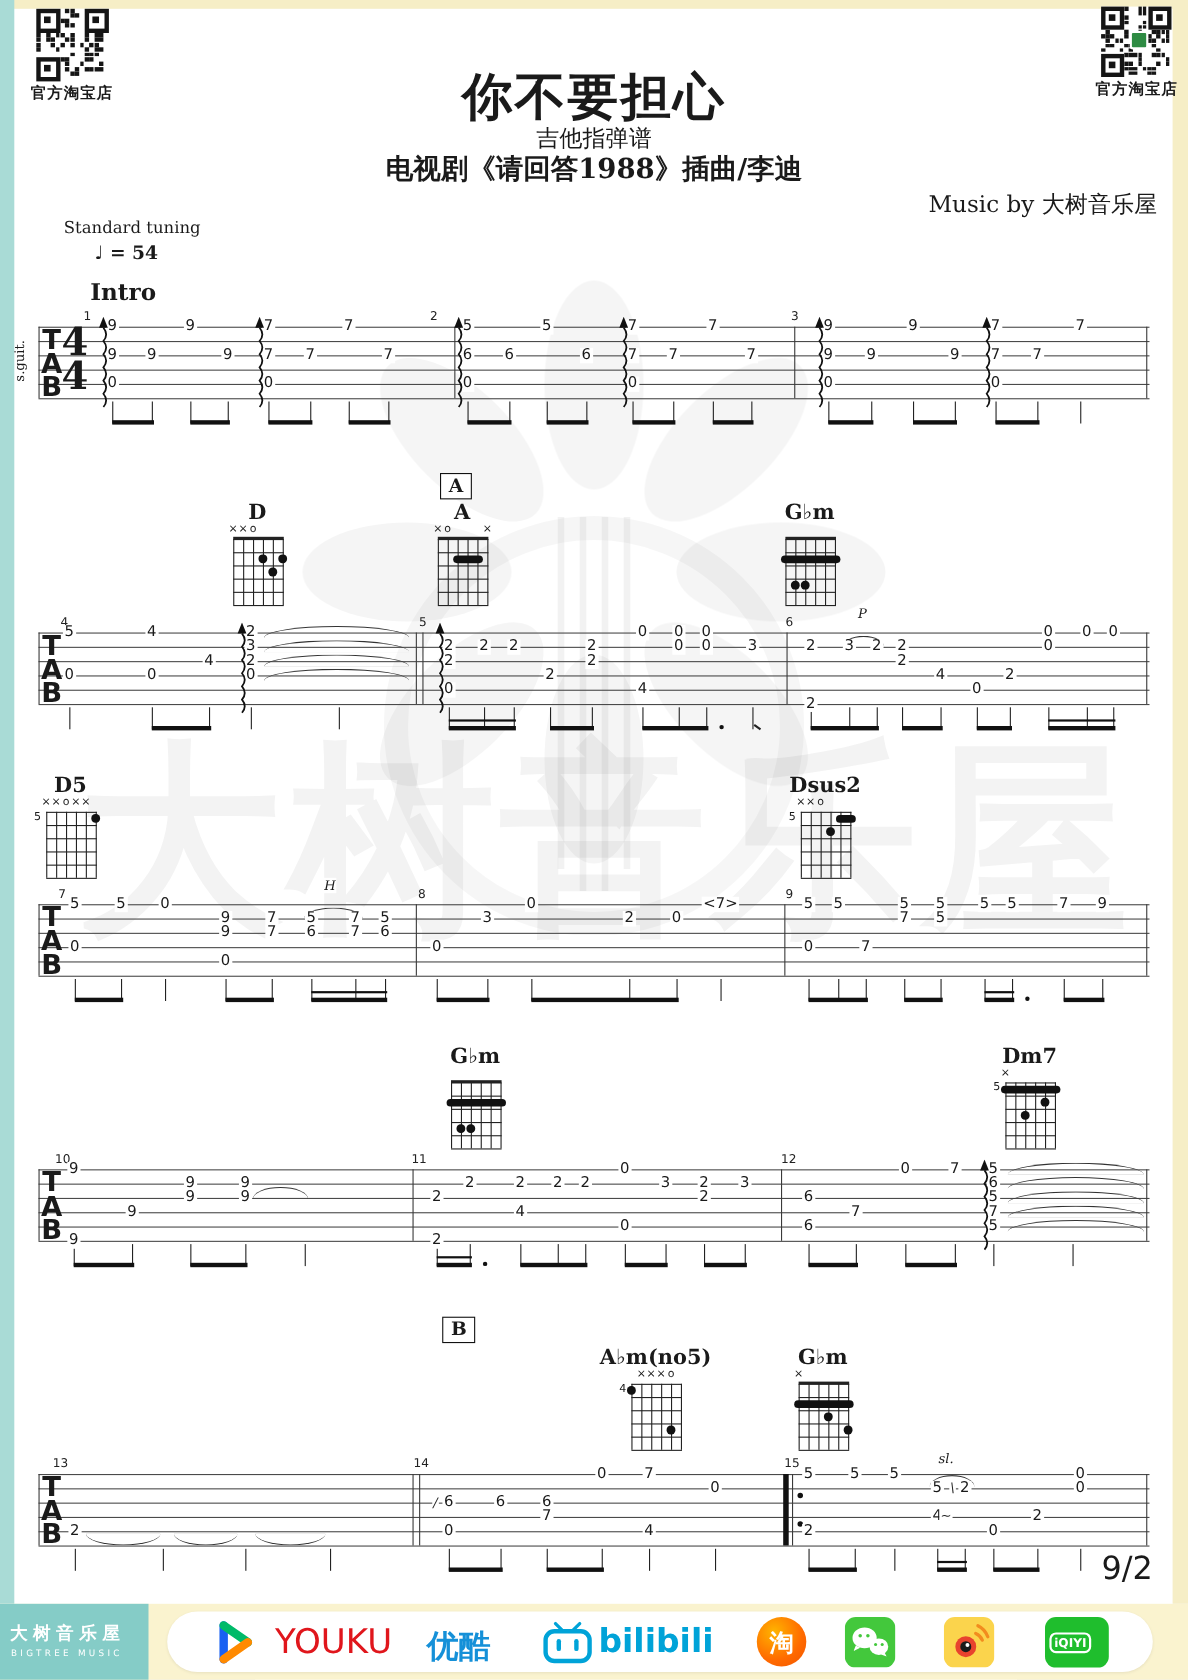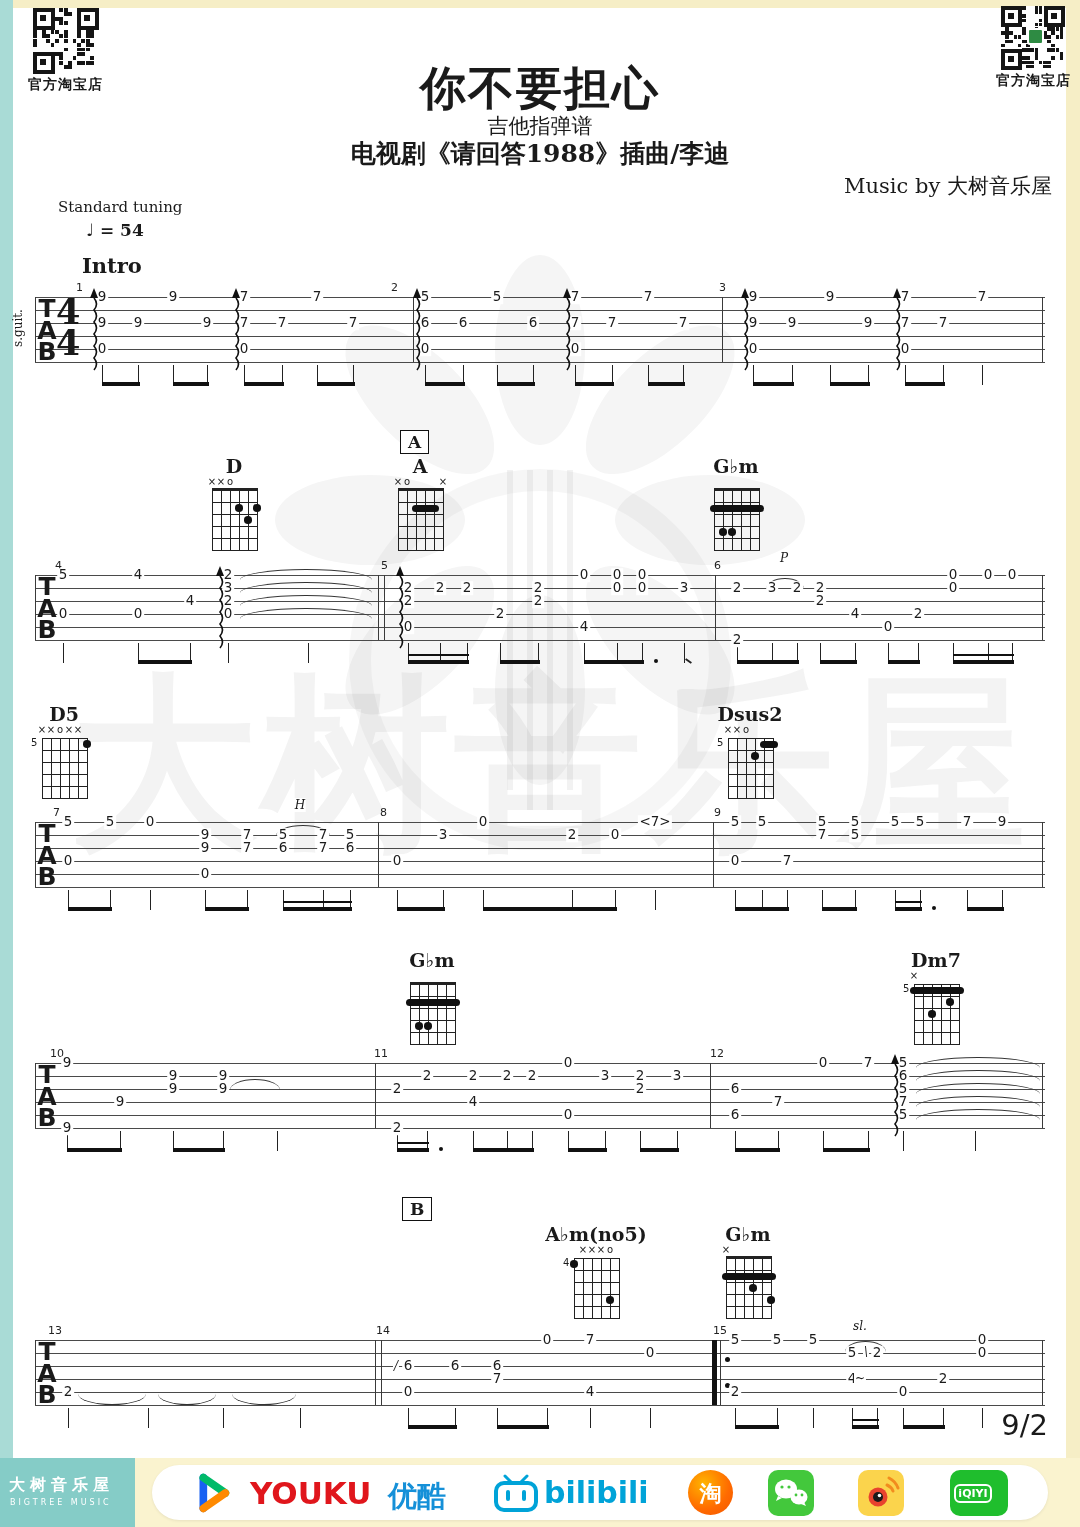--- a/index.html
+++ b/index.html
@@ -63,21 +63,21 @@
   .chline{position:absolute;background:#222;}
   .chdot{position:absolute;width:7.5px;height:7.5px;border-radius:50%;background:#111;}
   .chbarre{position:absolute;height:7px;border-radius:3.5px;background:#111;}
   
   .footer{left:0;top:1458px;width:1080px;height:69px;background:var(--cream,#faf3cf);}
   .brandblock{left:0;top:1458px;width:135px;height:69px;background:var(--teal,#85ccc7);color:#fff;}
   .brand-zh{position:absolute;left:9px;top:17px;font-size:16px;font-weight:bold;letter-spacing:5px;white-space:nowrap;}
   .brand-en{position:absolute;left:10px;top:40px;font-size:8px;letter-spacing:3px;white-space:nowrap;}
   .pill{left:152px;top:1465px;width:896px;height:55px;background:#fff;border-radius:28px;
         box-shadow:0 1px 3px rgba(0,0,0,.08);}
-  .youku-t{position:absolute;left:250px;top:1475px;font-size:31px;font-weight:bold;
+  .youku-t{position:absolute;left:250px;top:1475px;font-size:31px;font-weight:normal;
            color:var(--youku_red,#e0161c);letter-spacing:0px;}
   .youku-z{position:absolute;left:388px;top:1477px;font-size:29px;font-weight:bold;color:var(--youku_blue,#1590d8);}
   .bili-t{position:absolute;left:544px;top:1475px;font-size:30px;font-weight:bold;color:var(--bili_blue,#00a3d8);}
   .tao{position:absolute;left:688px;top:1470px;width:45px;height:45px;border-radius:50%;
        background:radial-gradient(circle at 35% 30%,#ffb400,#ff6a00 60%,#f25500);}
   .tao span{position:absolute;left:0;top:9px;width:45px;text-align:center;color:#fff;font-size:22px;font-weight:bold;}
   .sq{position:absolute;width:58px;height:46px;border-radius:10px;top:1470px;}
   .iqy-txt{position:absolute;left:0;top:14px;width:46px;text-align:center;color:#fff;
            font-size:11px;font-weight:bold;border:2px solid #fff;border-radius:6px;width:34px;left:4px;padding:1px 0;}
 </style>

